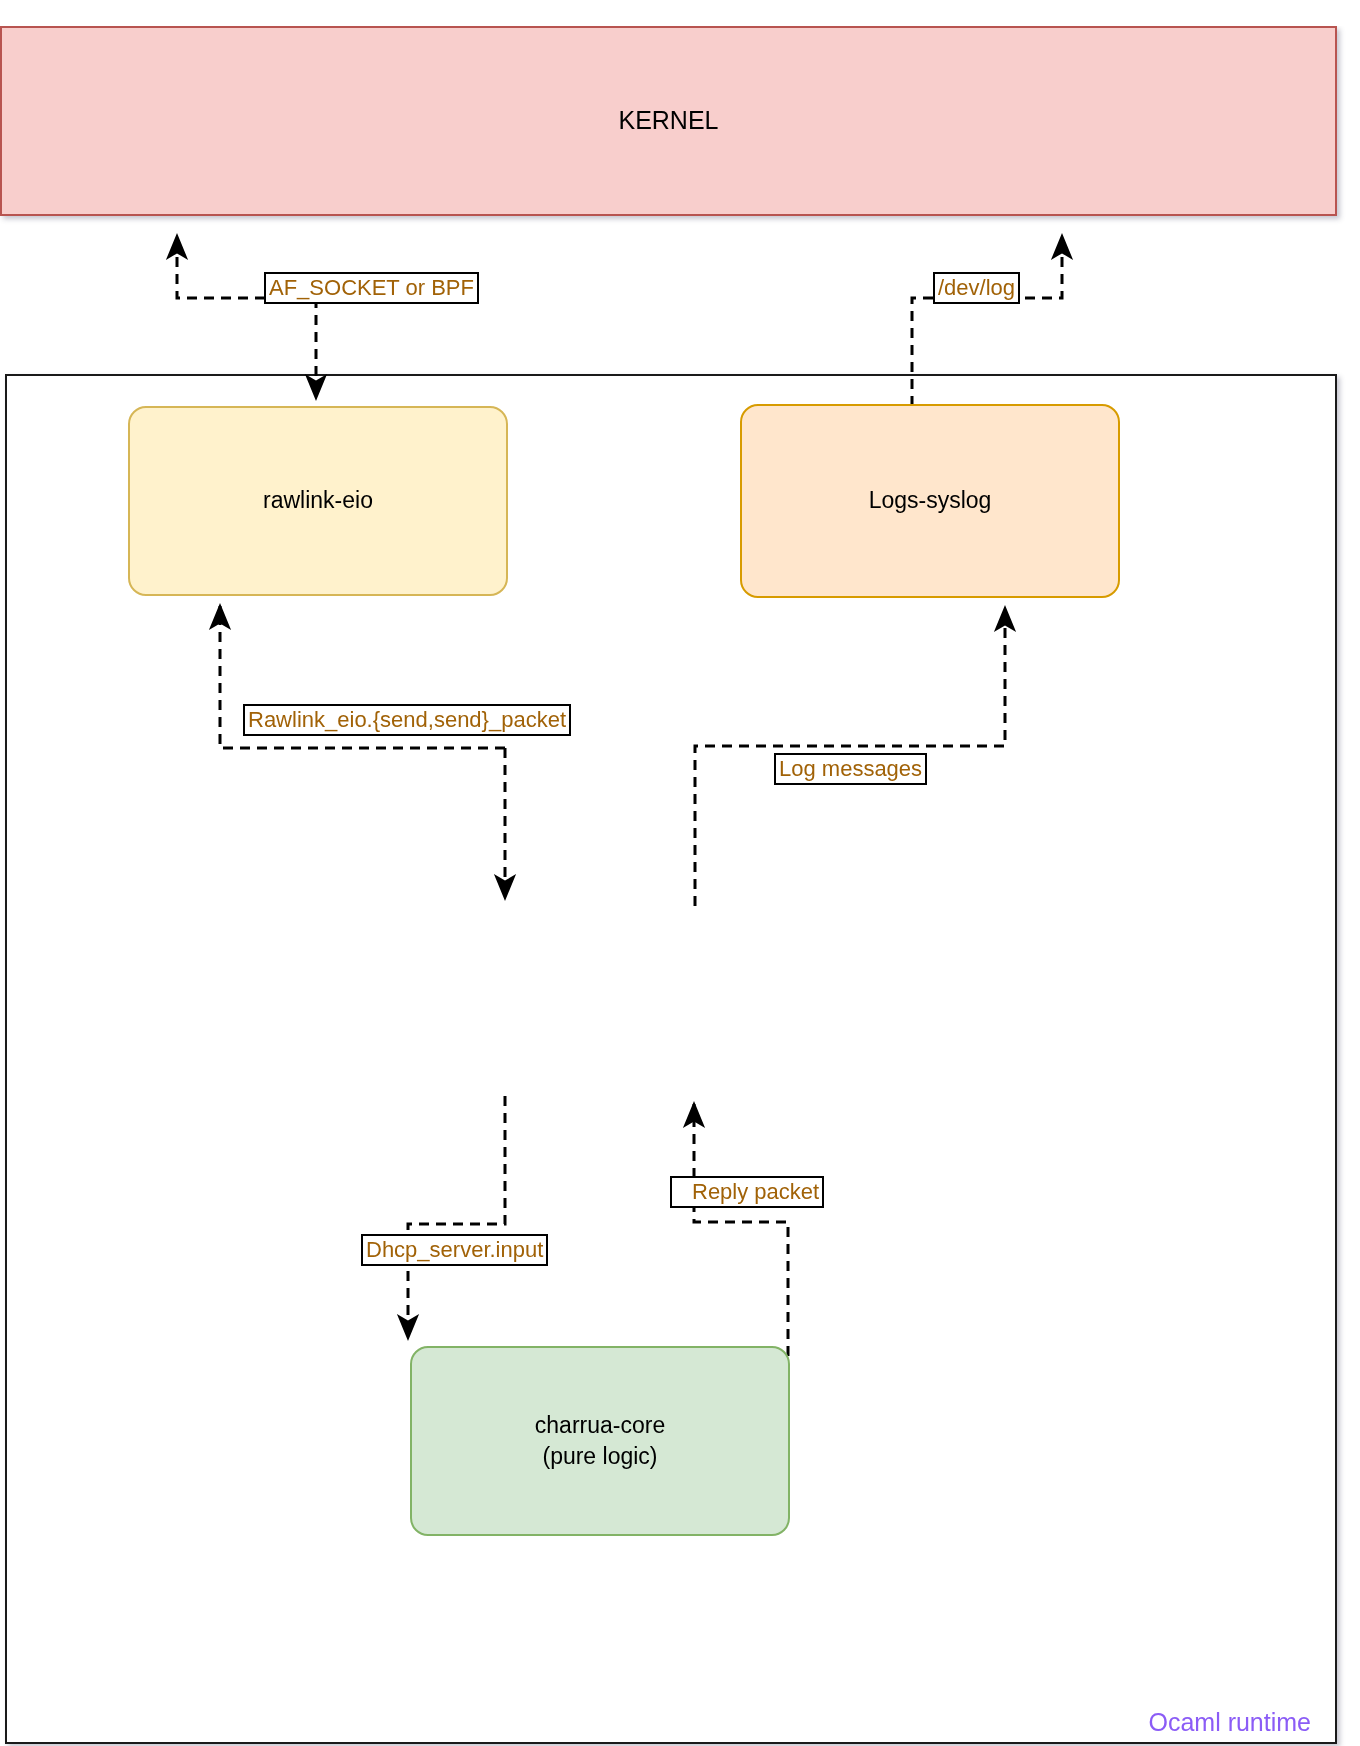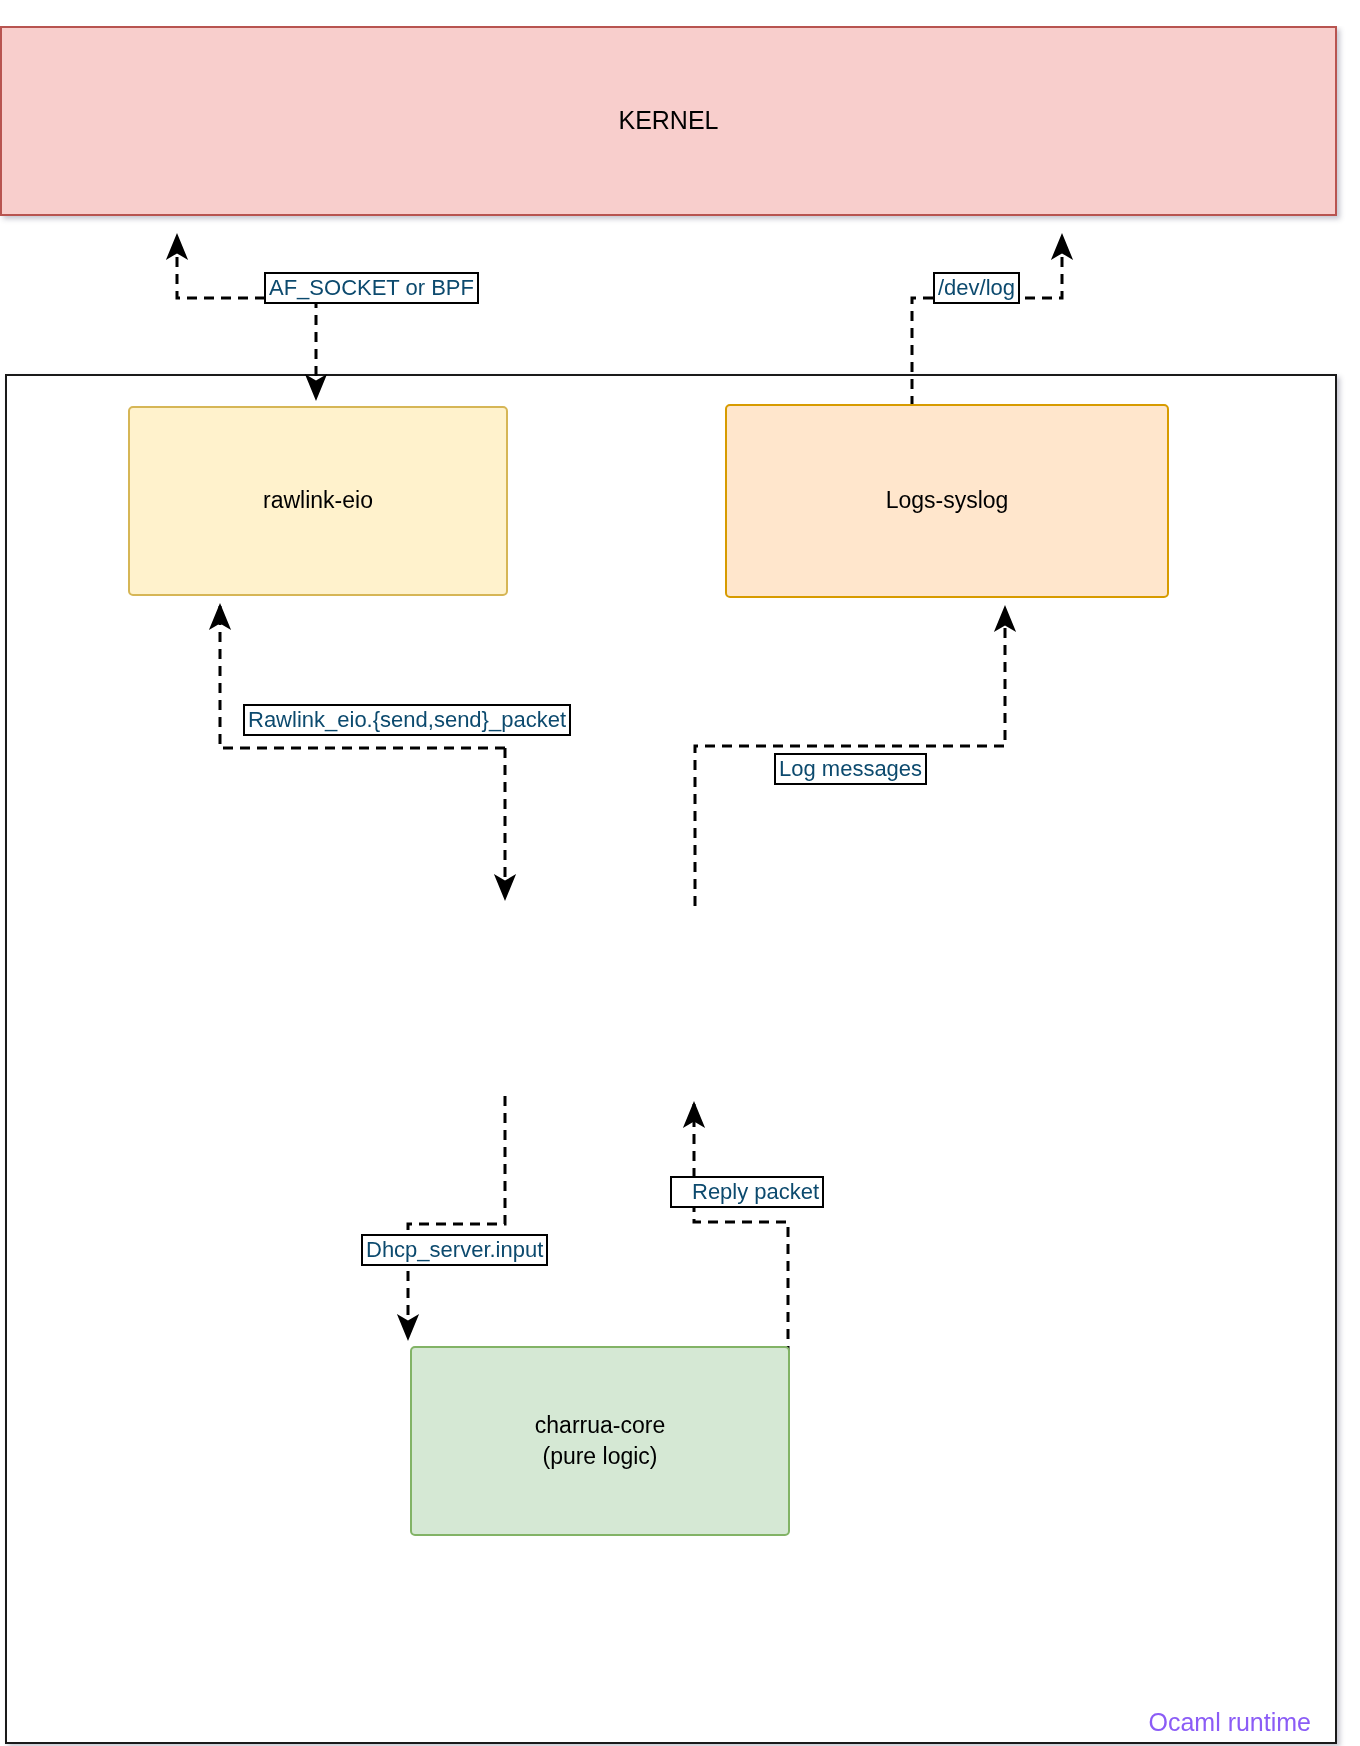--- a/index.html
+++ b/index.html
@@ -50,35 +50,35 @@
     box-shadow: 3px 3px 5px rgba(80,80,110,0.32);
   }
   .runtime-label {
     position: absolute;
     right: 24px;
     bottom: 2px;
     font-size: 25px;
     color: #8b5cf6;
   }
   .rounded {
-    border-radius: 5px;
+    border-radius: 18px;
     font-size: 23px;
   }
   .rawlink-box {
     left: 128px;
     top: 380px;
     width: 380px;
     height: 190px;
     background: #fff2cc;
     border: 2px solid #d6b656;
   }
   .logs-box {
-    left: 725px;
+    left: 740px;
     top: 378px;
-    width: 444px;
+    width: 380px;
     height: 194px;
     background: #ffe6cc;
     border: 2px solid #d79b00;
   }
   .charruad-box {
     left: 410px;
     top: 880px;
     width: 380px;
     height: 190px;
     background: #dae8fc;
@@ -100,21 +100,21 @@
     width: 1360px;
     height: 1746px;
     pointer-events: none;
   }
   
   .edge-label {
     position: absolute;
     box-sizing: border-box;
     background: #ffffff;
     border: 2px solid #000000;
-    color: #0c4a6e;
+    color: #a16207;
     font-size: 22px;
     line-height: 1.05;
     padding: 2px 3px 3px 3px;
     white-space: nowrap;
   }
   .lbl-afsocket { left: 264px; top: 246px; }
   .lbl-devlog   { left: 933px; top: 246px; }
   .lbl-rawlink  { left: 243px; top: 678px; }
   .lbl-logmsg   { left: 774px; top: 727px; }
   .lbl-dhcp     { left: 361px; top: 1208px; }

